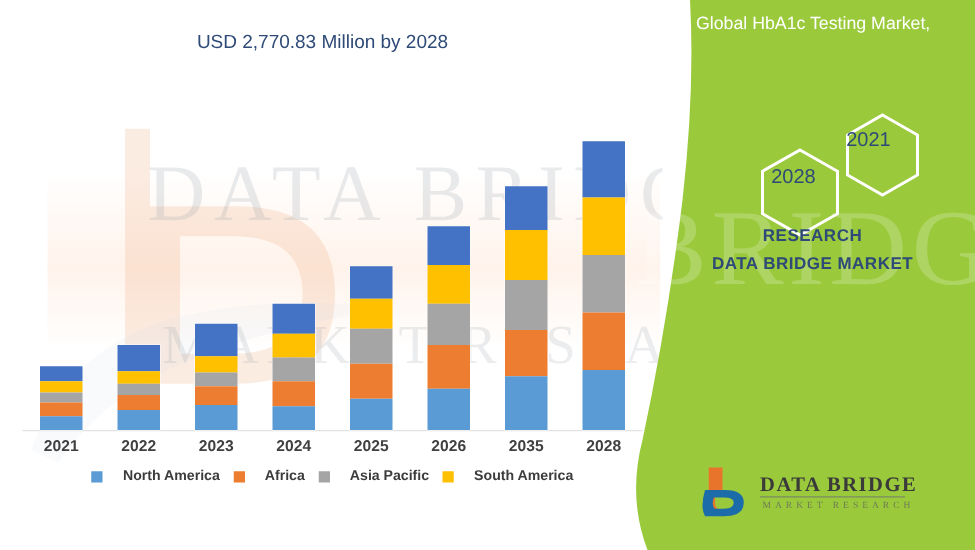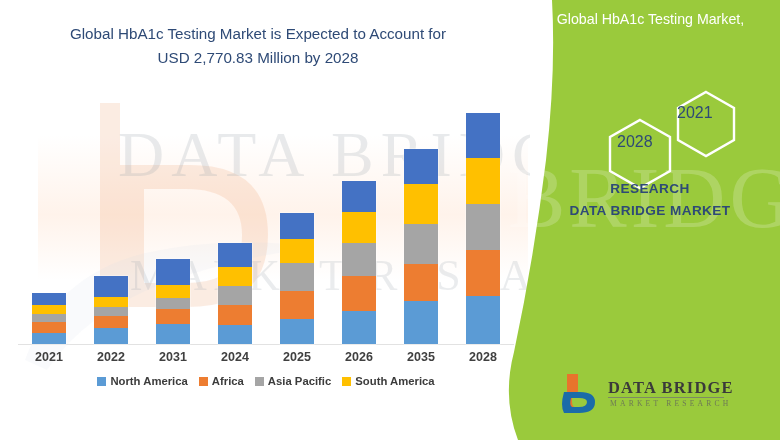--- a/index.html
+++ b/index.html
@@ -73,21 +73,21 @@
   }
   .x-tick {
     width:62px; text-align:center; font-size:12.5px; font-weight:bold; color:#404040;
   }
 
   
   #legend {
     position:absolute; left:18px; top:375px; width:496px;
     display:flex; justify-content:center; align-items:center; gap:11px;
   }
-  .legend-item { display:flex; align-items:center; gap:4px; }
+  .legend-item { display:flex; align-items:center; gap:16px; }
   .legend-swatch { width:9px; height:9px; display:inline-block; }
   .legend-label { font-size:11.3px; font-weight:bold; color:#3c3c3c; white-space:nowrap; }
 
   
   #right-panel { position:absolute; left:500px; top:0; width:280px; height:440px; overflow:hidden; }
   #green-shape { position:absolute; left:0; top:0; width:280px; height:440px; }
   #right-title {
     position:absolute; left:28px; top:8px; width:245px; text-align:center;
     color:#ffffff; font-size:14.2px; line-height:1.6;
   }
@@ -136,21 +136,20 @@
       <path d="M60 70 L130 70 Q208 70 208 140 Q208 212 128 212 L60 212 Z
                M84 94 L84 188 L126 188 Q182 188 182 140 Q182 94 126 94 Z" fill="#E8742C"></path>
     </svg>
     <svg class="wm-swoosh" viewBox="0 0 300 150">
       <path d="M0 135 Q30 50 120 28 Q200 10 290 22 Q205 34 140 58 Q60 88 22 145 Z" fill="#cfd8e6" opacity=".55"></path>
     </svg>
     <div class="wm-text">DATA BRIDGE</div>
     <div class="wm-text2">MARKET RESEARCH</div>
 
     <div id="chart-title">
-      <div>Global HbA1c Testing Market is Expected to Account for</div>
       <div>USD 2,770.83 Million by 2028</div>
     </div>
 
     <div id="plot">
       <div id="baseline"></div>
       <div id="bars">
           <div class="bar-group">
             <div class="bar-stack">
               <div class="seg" title="Middle East and Africa 2021" style="background: rgb(68, 114, 196); height: 12px;"></div>
               <div class="seg" title="South America 2021" style="background: rgb(255, 192, 0); height: 9px;"></div>
@@ -221,21 +220,21 @@
               <div class="seg" title="Europe 2028" style="background: rgb(237, 125, 49); height: 46px;"></div>
               <div class="seg" title="North America 2028" style="background: rgb(91, 155, 213); height: 48px;"></div>
             </div>
           </div>
         </div>
     </div>
 
     <div id="x-axis">
         <div class="x-tick">2021</div>
         <div class="x-tick">2022</div>
-        <div class="x-tick">2031</div>
+        <div class="x-tick">2023</div>
         <div class="x-tick">2024</div>
         <div class="x-tick">2025</div>
         <div class="x-tick">2026</div>
         <div class="x-tick">2035</div>
         <div class="x-tick">2028</div>
       </div>
 
     <div id="legend">
         <div class="legend-item">
           <span class="legend-swatch" style="background: rgb(91, 155, 213);"></span>

